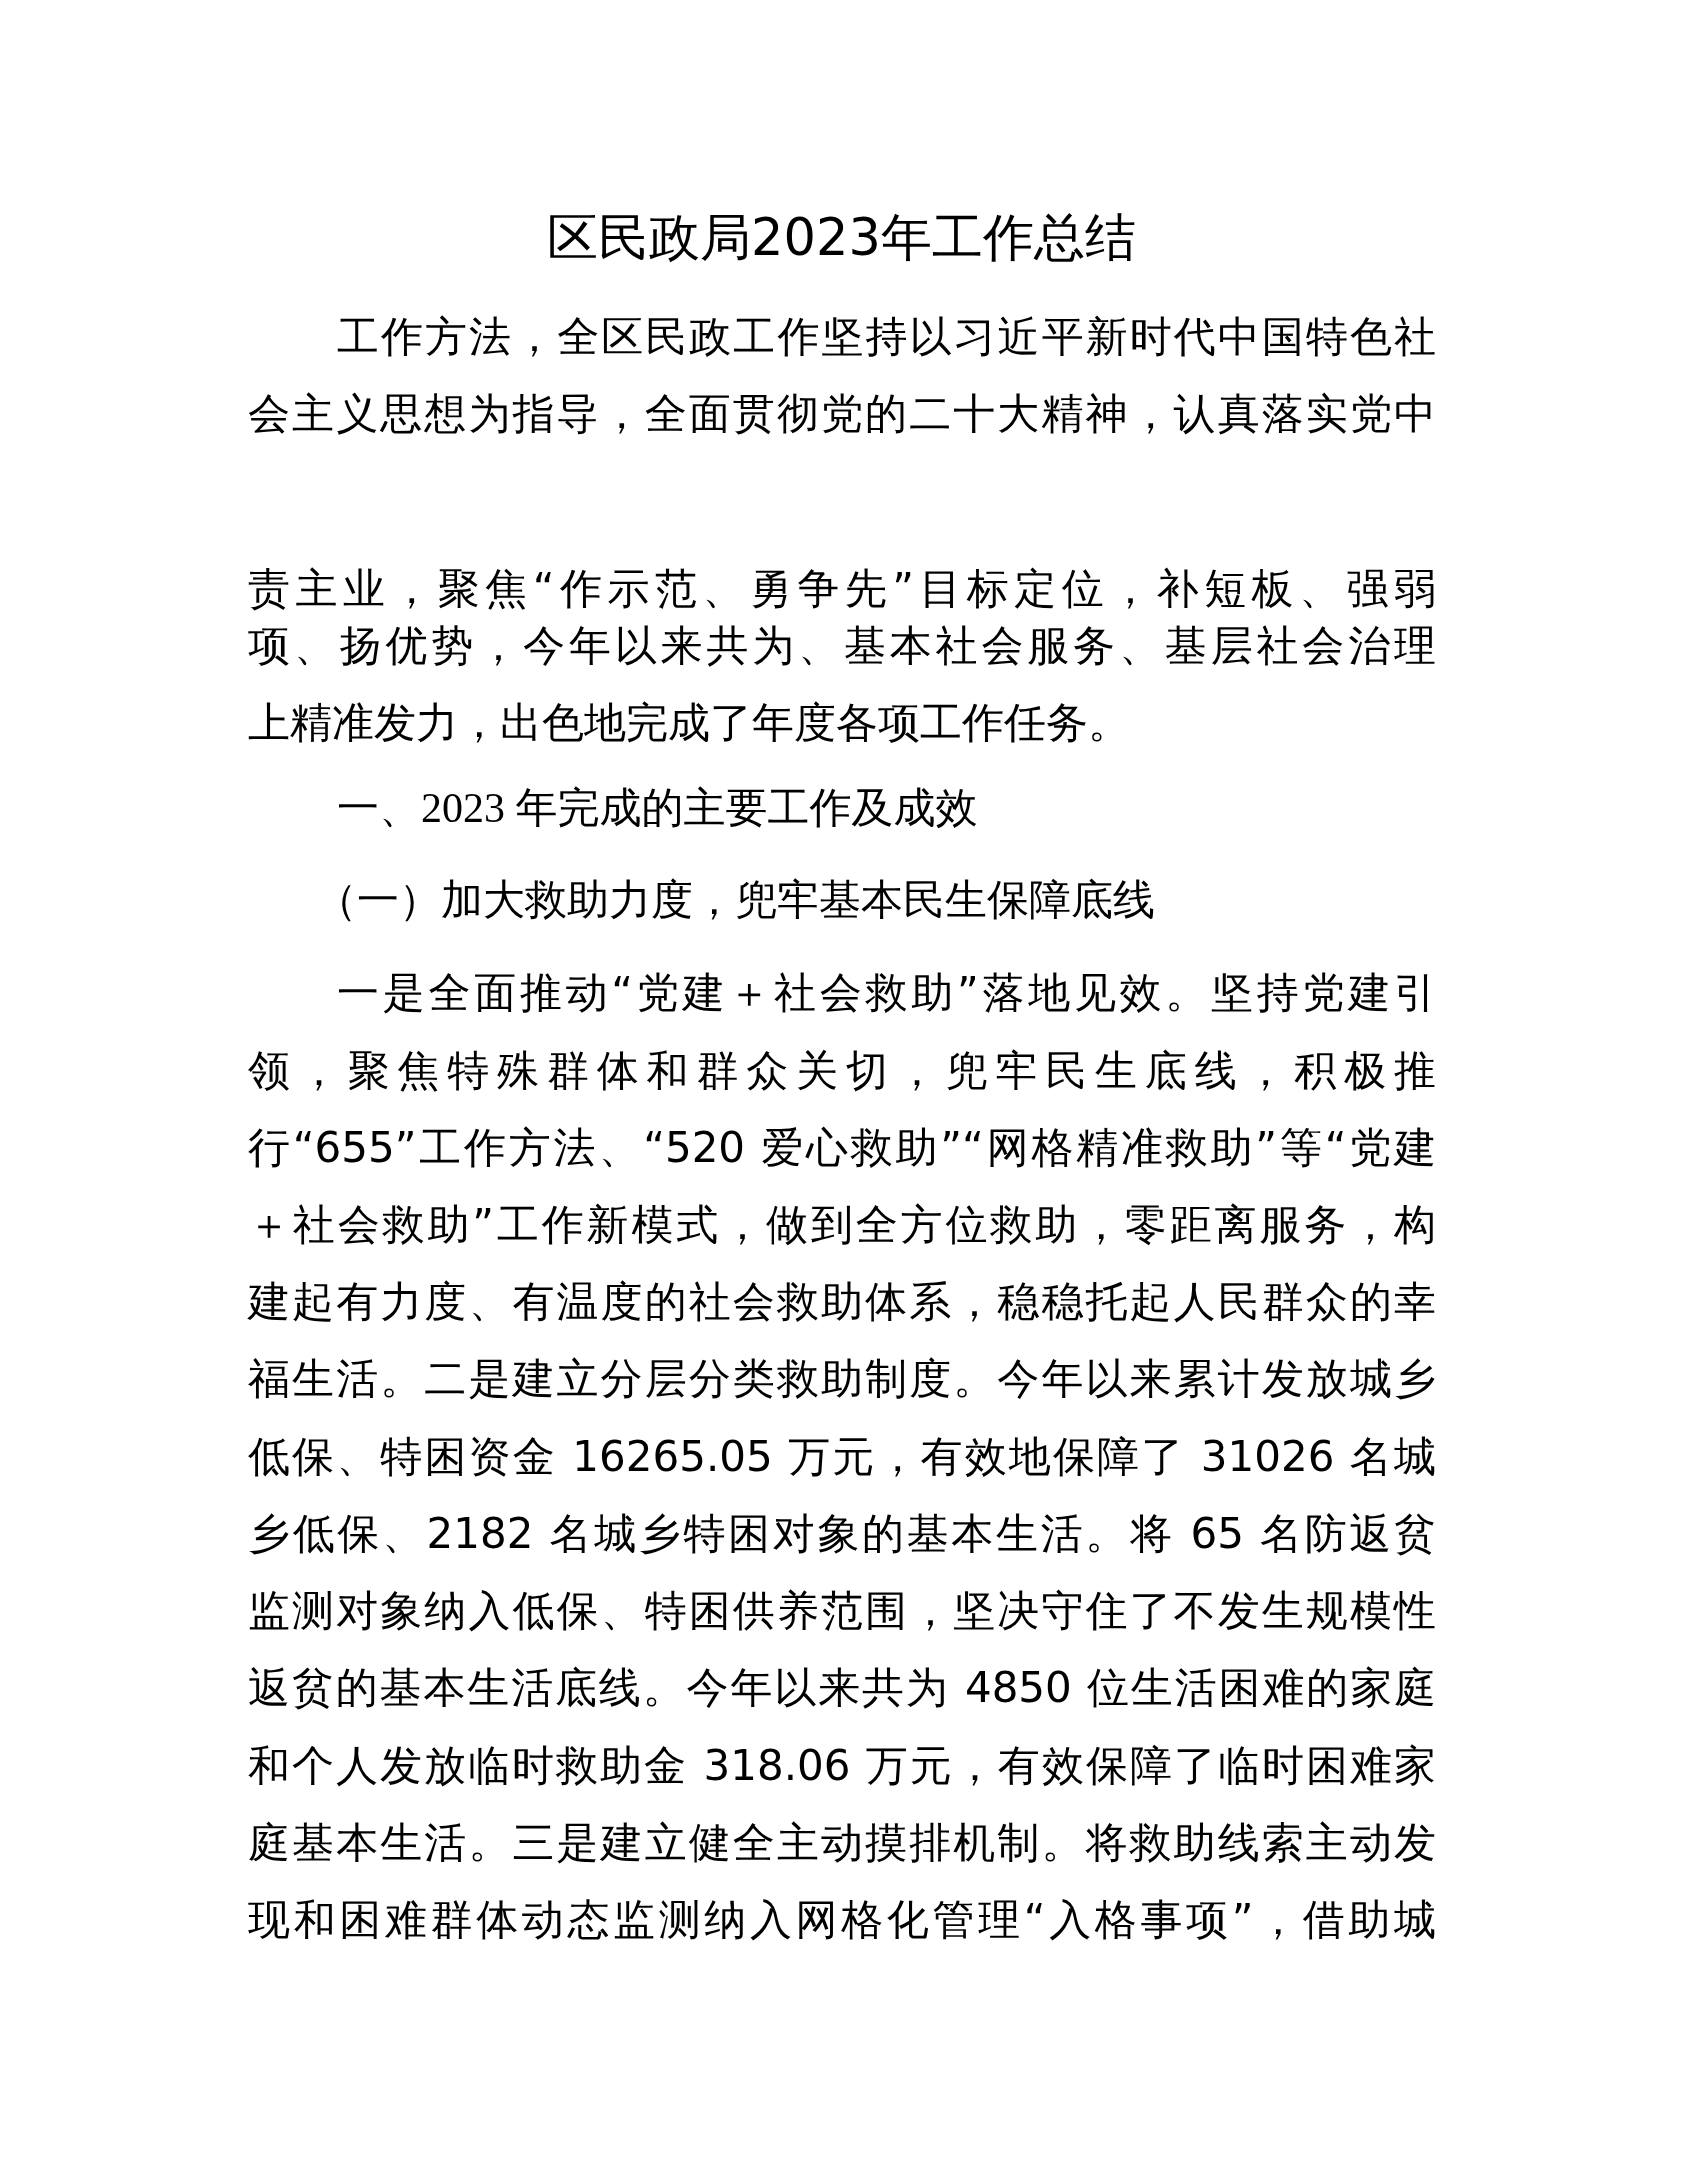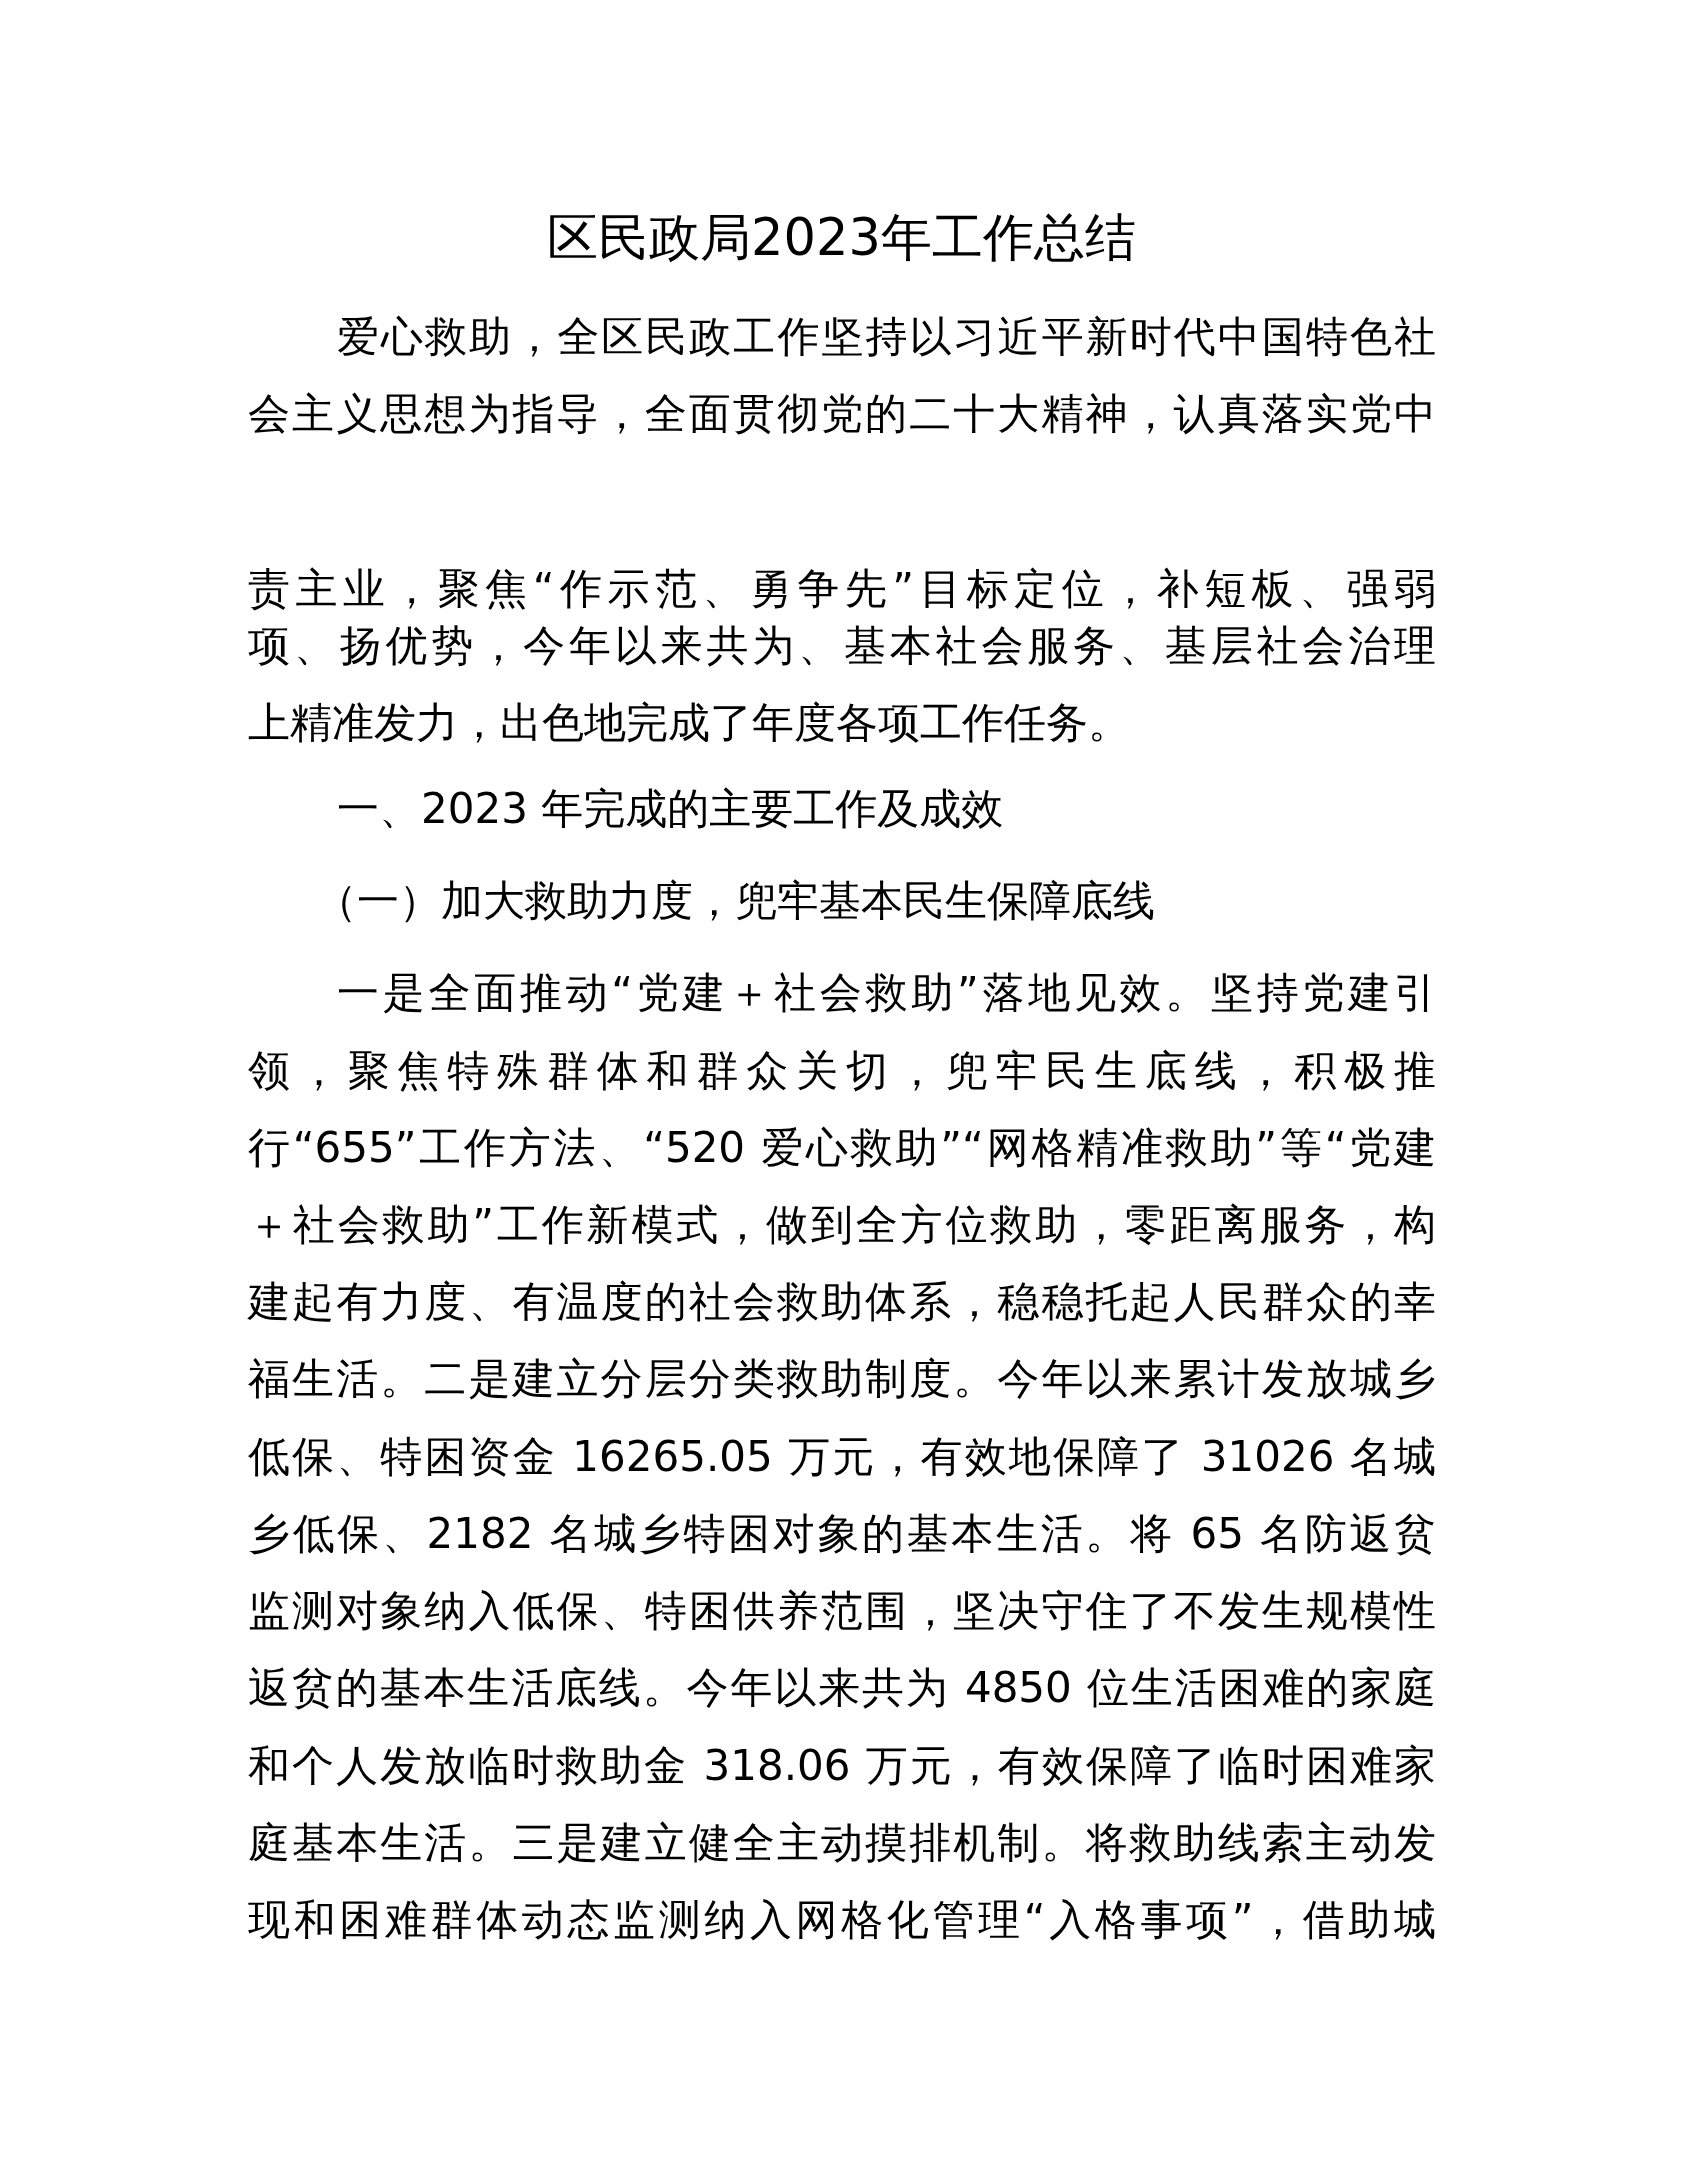--- a/index.html
+++ b/index.html
@@ -5,29 +5,29 @@
   html, body { margin: 0; padding: 0; background: #ffffff; }
   body { width: 1683px; height: 2178px; position: relative; overflow: hidden;
          font-family: "DejaVu Sans", "Liberation Sans", sans-serif; color: #000; }
   .page { position: absolute; left: 0; top: 0; width: 1683px; height: 2178px; background: #fff; }
   .title { position: absolute; left: 0; width: 1683px; top: 203px; text-align: center;
            font-size: 51px; line-height: 69px; letter-spacing: 0px; }
   .line { position: absolute; left: 248px; width: 1188px; font-size: 42px; line-height: 59px;
           white-space: nowrap; text-align: justify; text-align-last: justify; }
   .line.last { text-align-last: left; }
   .line.indent { left: 337px; width: 1099px; }
-  .heading { position: absolute; font-size: 42px; line-height: 59px; white-space: nowrap; }
+  .heading { position: absolute; font-size: 42px; line-height: 59px; white-space: nowrap; font-family: Liberation Serif, serif; }
 </style>
 </head>
 <body>
 
 <div class="page">
   <div class="title">区民政局2023年工作总结</div>
 
-  <div class="line indent" style="top:307px">爱心救助，全区民政工作坚持以习近平新时代中国特色社</div>
+  <div class="line indent" style="top:307px">工作方法，全区民政工作坚持以习近平新时代中国特色社</div>
   <div class="line" style="top:384px">会主义思想为指导，全面贯彻党的二十大精神，认真落实党中</div>
   <div class="line" style="top:559px">责主业，聚焦“作示范、勇争先”目标定位，补短板、强弱</div>
   <div class="line" style="top:616px">项、扬优势，今年以来共为、基本社会服务、基层社会治理</div>
   <div class="line last" style="top:693px">上精准发力，出色地完成了年度各项工作任务。</div>
 
   <div class="heading" style="top:779px; left:337px">一、2023 年完成的主要工作及成效</div>
   <div class="heading" style="top:871px; left:315px">（一）加大救助力度，兜牢基本民生保障底线</div>
 
   <div class="line indent" style="top:963px">一是全面推动“党建＋社会救助”落地见效。坚持党建引</div>
   <div class="line" style="top:1041px">领，聚焦特殊群体和群众关切，兜牢民生底线，积极推</div>

